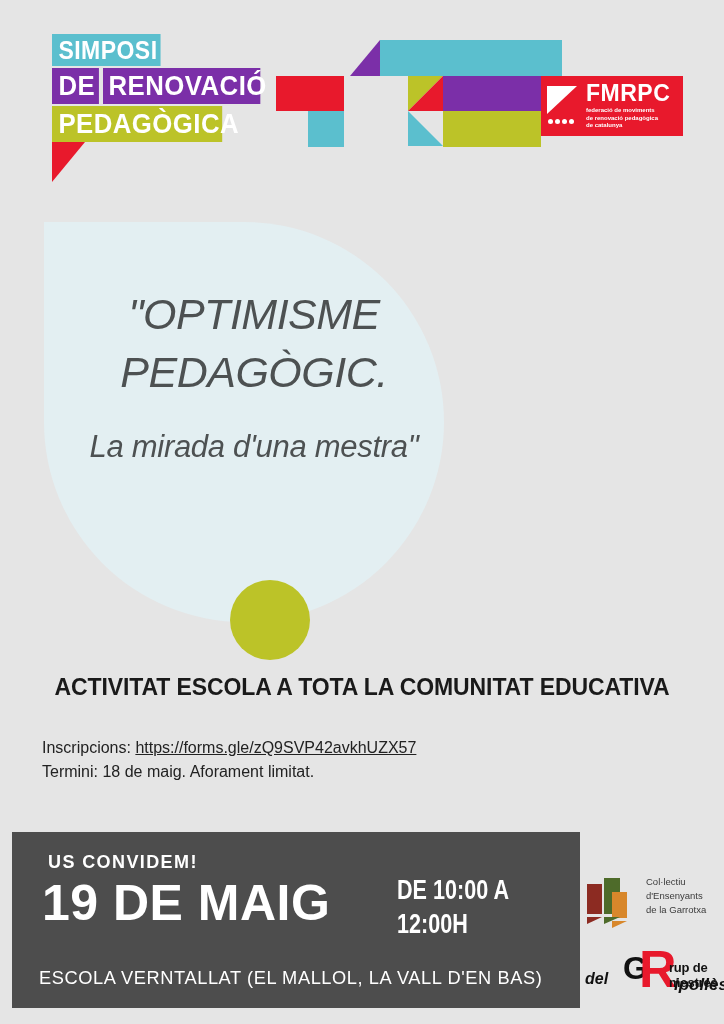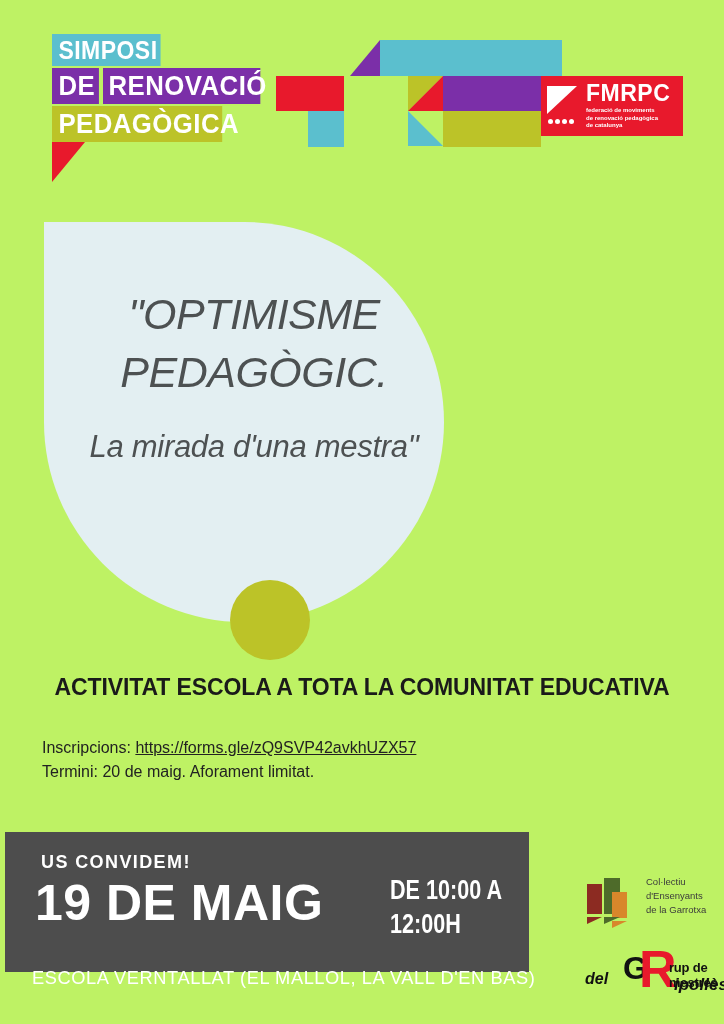--- a/index.html
+++ b/index.html
@@ -12,21 +12,21 @@
     height: 1024px;
     position: relative;
     overflow: hidden;
     font-family: "Liberation Sans", sans-serif;
     -webkit-font-smoothing: antialiased;
   }
 
   .poster {
     position: absolute;
     inset: 0;
-    background: #bef264;
+    background: #e5e5e5;
   }
 
   
   .header {
     position: absolute;
     left: 0;
     top: 0;
     width: 724px;
     height: 200px;
   }
@@ -252,25 +252,26 @@
   }
   .reg a {
     color: #222222;
     text-decoration: underline;
   }
   .reg-row { white-space: nowrap; }
 
   
   .band {
     position: absolute;
-    left: 5px;
+    left: 12px;
     top: 832px;
     width: 524px;
-    height: 140px;
+    height: 176px;
     background: #4D4D4D;
+    padding-left: 44px;
   }
   .band-invite {
     position: absolute;
     left: 36px;
     top: 20px;
     color: #ffffff;
     font-size: 18px;
     font-weight: bold;
     letter-spacing: 1.4px;
   }
@@ -456,21 +457,21 @@
     <div class="title-main">PEDAGÒGIC.</div>
     <div class="title-sub">La mirada d'una mestra"</div>
   </div>
 
   <div class="olive-dot"></div>
 
   <div class="open-line">ACTIVITAT ESCOLA A TOTA LA COMUNITAT EDUCATIVA</div>
 
   <div class="reg">
     <div class="reg-row"><span>Inscripcions: </span><a href="#">https://forms.gle/zQ9SVP42avkhUZX57</a></div>
-    <div class="reg-row">Termini: 20 de maig. Aforament limitat.</div>
+    <div class="reg-row">Termini: 18 de maig. Aforament limitat.</div>
   </div>
 
   <div class="band">
     <div class="band-invite">US CONVIDEM!</div>
     <div class="band-date">19 DE MAIG</div>
     <div class="band-time">
       <div>DE 10:00 A</div>
       <div>12:00H</div>
     </div>
     <div class="band-venue">ESCOLA VERNTALLAT (EL MALLOL, LA VALL D'EN BAS)</div>

